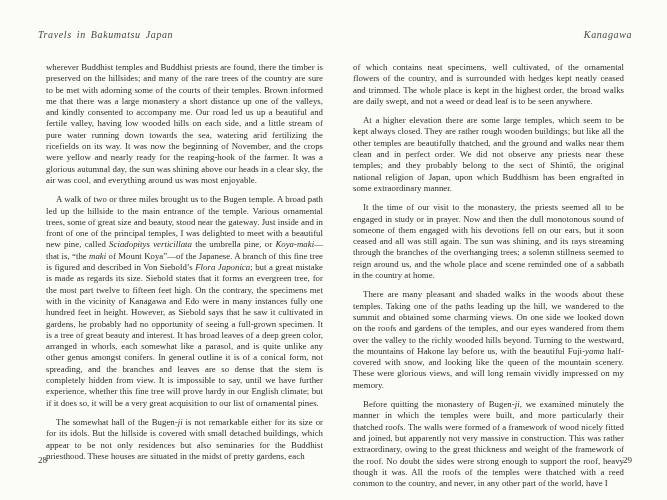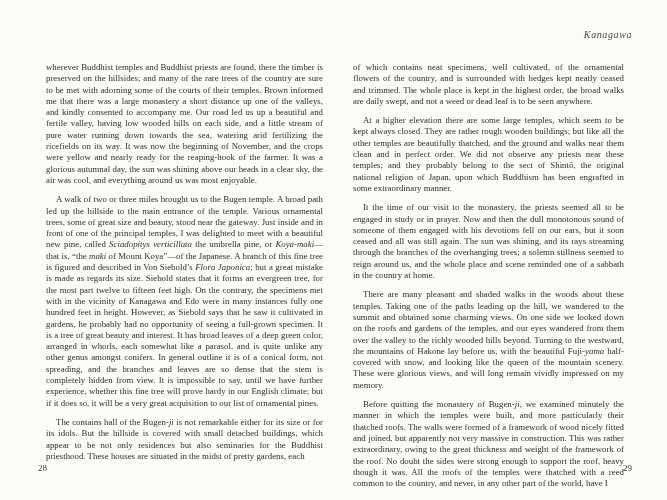--- a/index.html
+++ b/index.html
@@ -55,35 +55,35 @@
     margin: 8px;
     padding: 0;
   }
   .para.indent { text-indent: 10px; }
 
   .folio {
     position: absolute;
     top: 455px;
     font-size: 9px;
     color: #3a3833;
-    margin-top: 8px;
   }
   .folio-left  { left: 0; }
   .folio-right { right: 0; text-align: right; }
 </style>
 </head>
 <body>
 
 <div class="spread">
 
   <div class="page page-left">
+    <div class="running-head head-left">Travels in Bakumatsu Japan</div>
     <div class="page-body">
         <p class="para"><span>wherever Buddhist temples and Buddhist priests are found, there the timber is preserved on the hillsides; and many of the rare trees of the country are sure to be met with adorning some of the courts of their temples. Brown informed me that there was a large monastery a short distance up one of the valleys, and kindly consented to accompany me. Our road led us up a beautiful and fertile valley, having low wooded hills on each side, and a little stream of pure water running down towards the sea, watering arid fertilizing the ricefields on its way. It was now the beginning of November, and the crops were yellow and nearly ready for the reaping-hook of the farmer. It was a glorious autumnal day, the sun was shining above our heads in a clear sky, the air was cool, and everything around us was most enjoyable.</span></p>
         <p class="para indent"><span>A walk of two or three miles brought us to the Bugen temple. A broad path led up the hillside to the main entrance of the temple. Various ornamental trees, some of great size and beauty, stood near the gateway. Just inside and in front of one of the principal temples, I was delighted to meet with a beautiful new pine, called </span><i>Sciadopitys verticillata</i><span> the umbrella pine, or </span><i>Koya-maki</i><span>—that is, “the </span><i>maki</i><span> of Mount Koya”—of the Japanese. A branch of this fine tree is figured and described in Von Siebold’s </span><i>Flora Japonica</i><span>; but a great mistake is made as regards its size. Siebold states that it forms an evergreen tree, for the most part twelve to fifteen feet high. On the contrary, the specimens met with in the vicinity of Kanagawa and Edo were in many instances fully one hundred feet in height. However, as Siebold says that he saw it cultivated in gardens, he probably had no opportunity of seeing a full-grown specimen. It is a tree of great beauty and interest. It has broad leaves of a deep green color, arranged in whorls, each somewhat like a parasol, and is quite unlike any other genus amongst conifers. In general outline it is of a conical form, not spreading, and the branches and leaves are so dense that the stem is completely hidden from view. It is impossible to say, until we have further experience, whether this fine tree will prove hardy in our English climate; but if it does so, it will be a very great acquisition to our list of ornamental pines.</span></p>
-        <p class="para indent"><span>The contains hall of the Bugen-</span><i>ji</i><span> is not remarkable either for its size or for its idols. But the hillside is covered with small detached buildings, which appear to be not only residences but also seminaries for the Buddhist priesthood. These houses are situated in the midst of pretty gardens, each</span></p>
+        <p class="para indent"><span>The somewhat hall of the Bugen-</span><i>ji</i><span> is not remarkable either for its size or for its idols. But the hillside is covered with small detached buildings, which appear to be not only residences but also seminaries for the Buddhist priesthood. These houses are situated in the midst of pretty gardens, each</span></p>
       </div>
     <div class="folio folio-left">28</div>
   </div>
 
   <div class="page page-right">
     <div class="running-head head-right">Kanagawa</div>
     <div class="page-body">
         <p class="para"><span>of which contains neat specimens, well cultivated, of the ornamental flowers of the country, and is surrounded with hedges kept neatly ceased and trimmed. The whole place is kept in the highest order, the broad walks are daily swept, and not a weed or dead leaf is to be seen anywhere.</span></p>
         <p class="para indent"><span>At a higher elevation there are some large temples, which seem to be kept always closed. They are rather rough wooden buildings; but like all the other temples are beautifully thatched, and the ground and walks near them clean and in perfect order. We did not observe any priests near these temples; and they probably belong to the sect of Shintō, the original national religion of Japan, upon which Buddhism has been engrafted in some extraordinary manner.</span></p>
         <p class="para indent"><span>It the time of our visit to the monastery, the priests seemed all to be engaged in study or in prayer. Now and then the dull monotonous sound of someone of them engaged with his devotions fell on our ears, but it soon ceased and all was still again. The sun was shining, and its rays streaming through the branches of the overhanging trees; a solemn stillness seemed to reign around us, and the whole place and scene reminded one of a sabbath in the country at home.</span></p>

